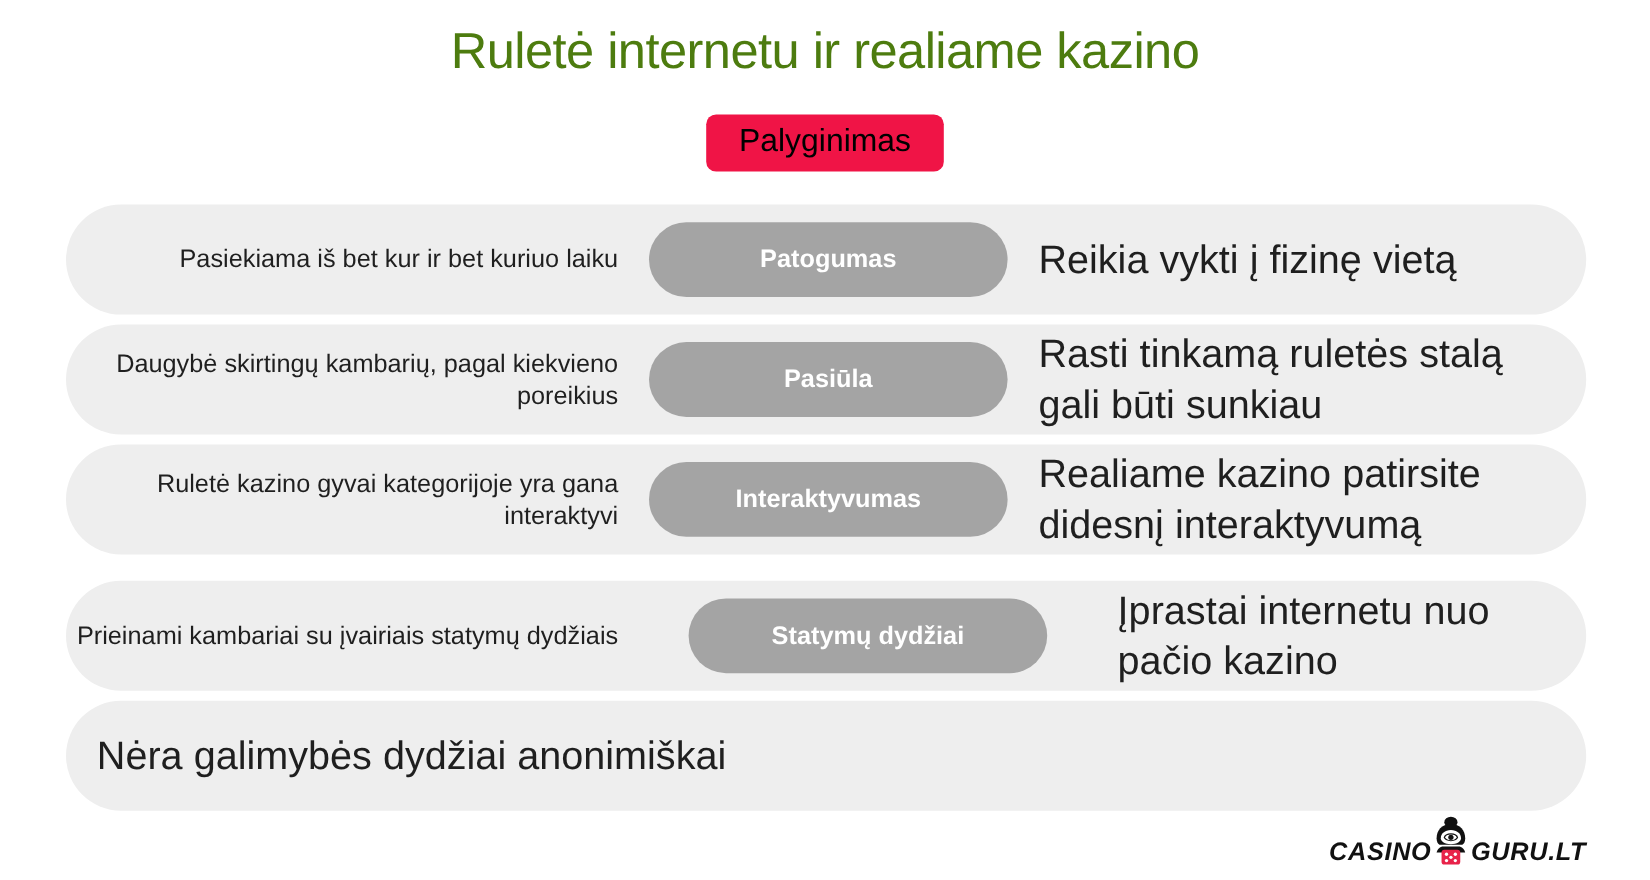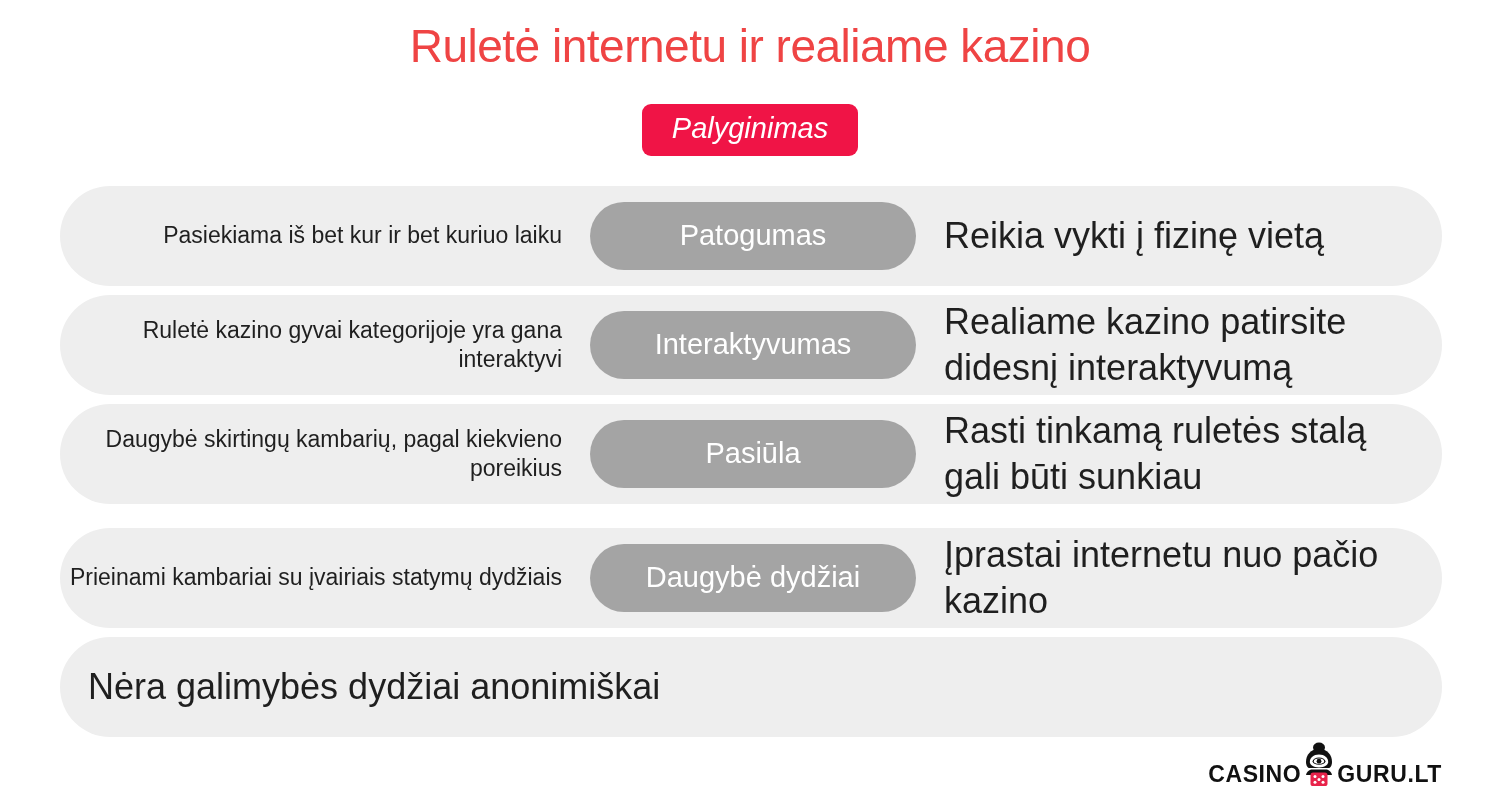--- a/index.html
+++ b/index.html
@@ -19,63 +19,63 @@
   
   .page-title {
     position: absolute;
     top: 20px;
     left: 0;
     width: 1500px;
     text-align: center;
     font-size: 46px;
     font-weight: 400;
     letter-spacing: -0.5px;
-    color: #ef4444;
+    color: #4d7c0f;
     line-height: 1.15;
   }
 
   
   .badge-wrap {
     position: absolute;
     top: 104px;
     left: 0;
     width: 1500px;
     text-align: center;
   }
   .badge {
     display: inline-block;
     background: #f01446;
-    color: #ffffff;
+    color: #000000;
     font-size: 29px;
     font-weight: 400;
     padding: 9px 30px 11px 30px;
     border-radius: 9px;
     letter-spacing: 0px;
     line-height: 1.1;
-    font-style: italic;
   }
 
   
   .compare {
     position: absolute;
     top: 186px;
     left: 60px;
     width: 1382px;
   }
   .crow {
     position: relative;
     background: #eeeeee;
     border-radius: 52px;
     height: 100px;
     margin-bottom: 9px;
     display: flex;
     align-items: center;
   }
   .crow.gap-before {
     margin-top: 24px;
+    gap: 36px;
   }
 
   .cell-left {
     width: 530px;
     flex: 0 0 530px;
     text-align: right;
     padding-right: 28px;
     box-sizing: border-box;
     font-size: 23px;
     line-height: 1.28;
@@ -85,25 +85,26 @@
   .pill {
     flex: 0 0 326px;
     width: 326px;
     height: 68px;
     background: #a4a4a4;
     border-radius: 48px;
     display: flex;
     align-items: center;
     justify-content: center;
     color: #ffffff;
-    font-size: 29px;
+    font-size: 23px;
     line-height: 1.1;
     text-align: center;
     box-sizing: border-box;
     padding: 0 10px;
+    font-weight: bold;
   }
 
   .cell-right {
     flex: 1 1 auto;
     text-align: left;
     padding-left: 28px;
     padding-right: 30px;
     box-sizing: border-box;
     font-size: 36px;
     line-height: 1.28;
@@ -111,20 +112,21 @@
   }
 
   
   .logo {
     position: absolute;
     right: 58px;
     bottom: 14px;
     display: flex;
     align-items: flex-end;
     height: 56px;
+    font-style: italic;
   }
   .logo-text {
     font-size: 23px;
     font-weight: 700;
     letter-spacing: 0.6px;
     color: #111111;
     line-height: 1;
     display: flex;
     align-items: flex-end;
   }
@@ -147,34 +149,34 @@
 
 <div class="compare">
 
   <div class="crow">
     <div class="cell-left">Pasiekiama iš bet kur ir bet kuriuo laiku</div>
     <div class="pill">Patogumas</div>
     <div class="cell-right">Reikia vykti į fizinę vietą</div>
   </div>
 
   <div class="crow">
+    <div class="cell-left">Daugybė skirtingų kambarių, pagal kiekvieno poreikius</div>
+    <div class="pill">Pasiūla</div>
+    <div class="cell-right">Rasti tinkamą ruletės stalą gali būti sunkiau</div>
+  </div>
+
+  <div class="crow">
     <div class="cell-left">Ruletė kazino gyvai kategorijoje yra gana interaktyvi</div>
     <div class="pill">Interaktyvumas</div>
     <div class="cell-right">Realiame kazino patirsite didesnį interaktyvumą</div>
   </div>
 
-  <div class="crow">
-    <div class="cell-left">Daugybė skirtingų kambarių, pagal kiekvieno poreikius</div>
-    <div class="pill">Pasiūla</div>
-    <div class="cell-right">Rasti tinkamą ruletės stalą gali būti sunkiau</div>
-  </div>
-
   <div class="crow gap-before">
     <div class="cell-left">Prieinami kambariai su įvairiais statymų dydžiais</div>
-    <div class="pill">Daugybė dydžiai</div>
+    <div class="pill">Statymų dydžiai</div>
     <div class="cell-right">Įprastai internetu nuo pačio kazino</div>
   </div>
 
   <div class="crow">
     <div class="cell-right">Nėra galimybės dydžiai anonimiškai</div>
   </div>
 
 </div>
 
 <div class="logo">

